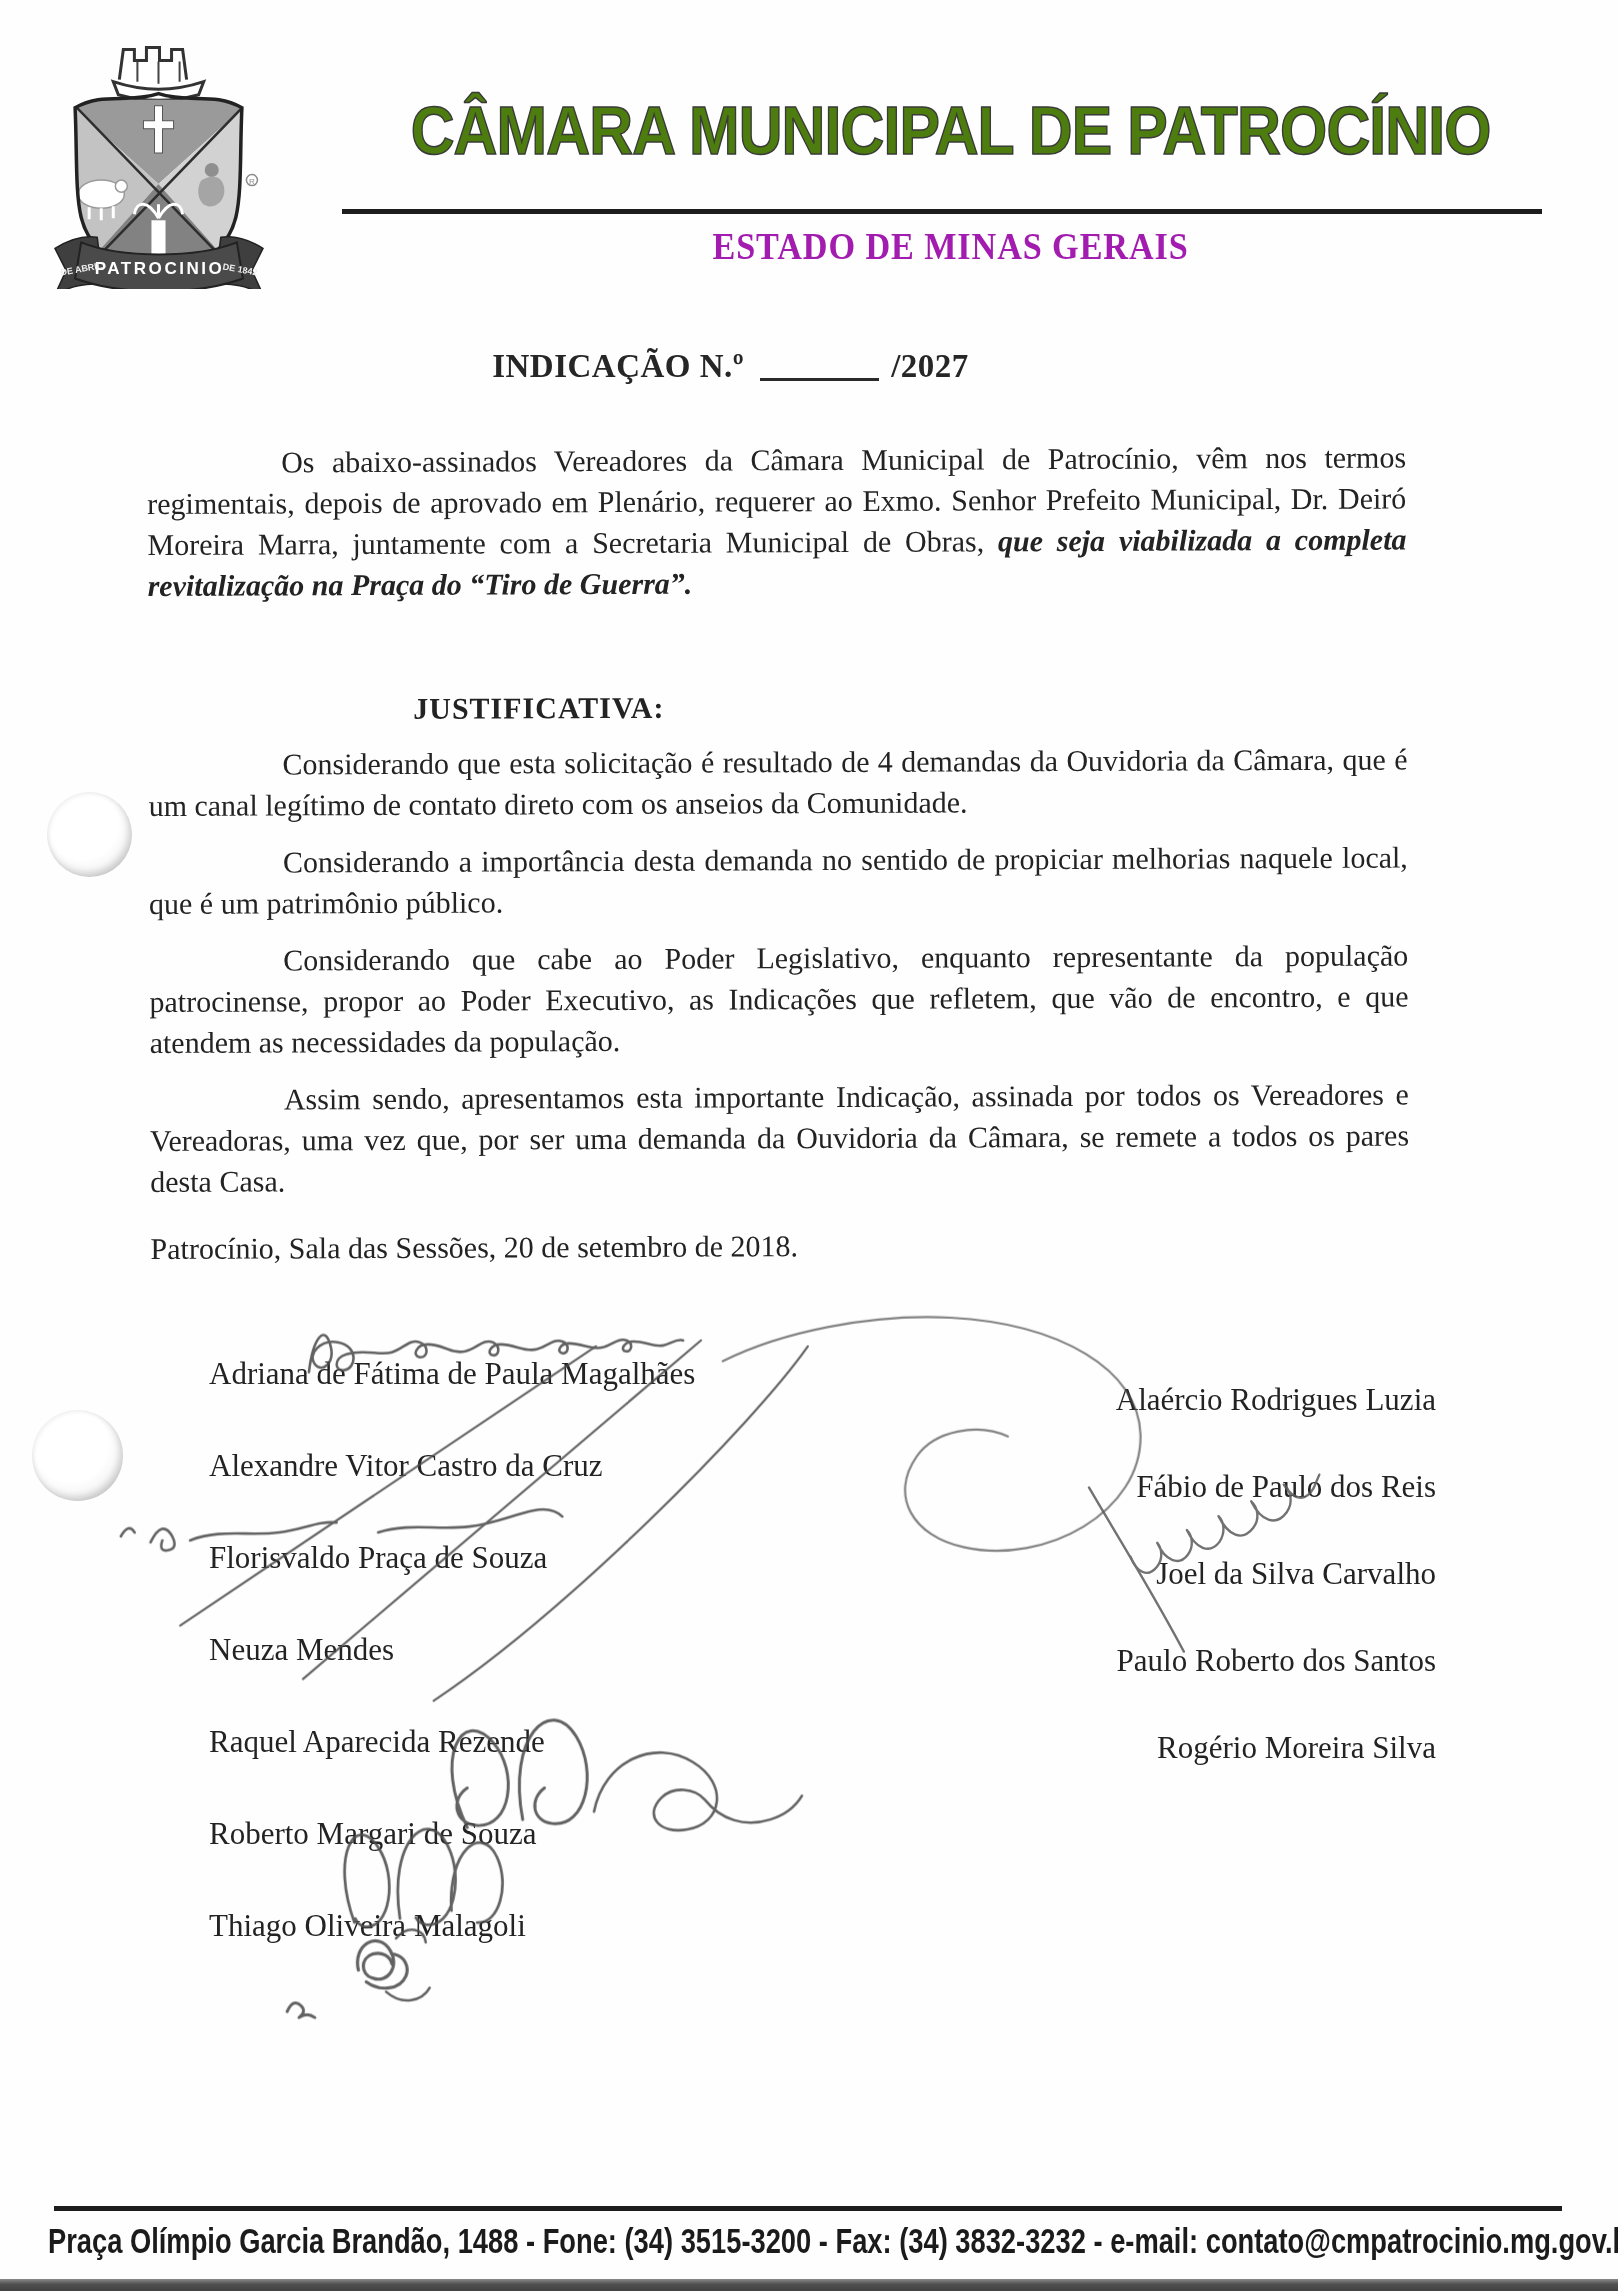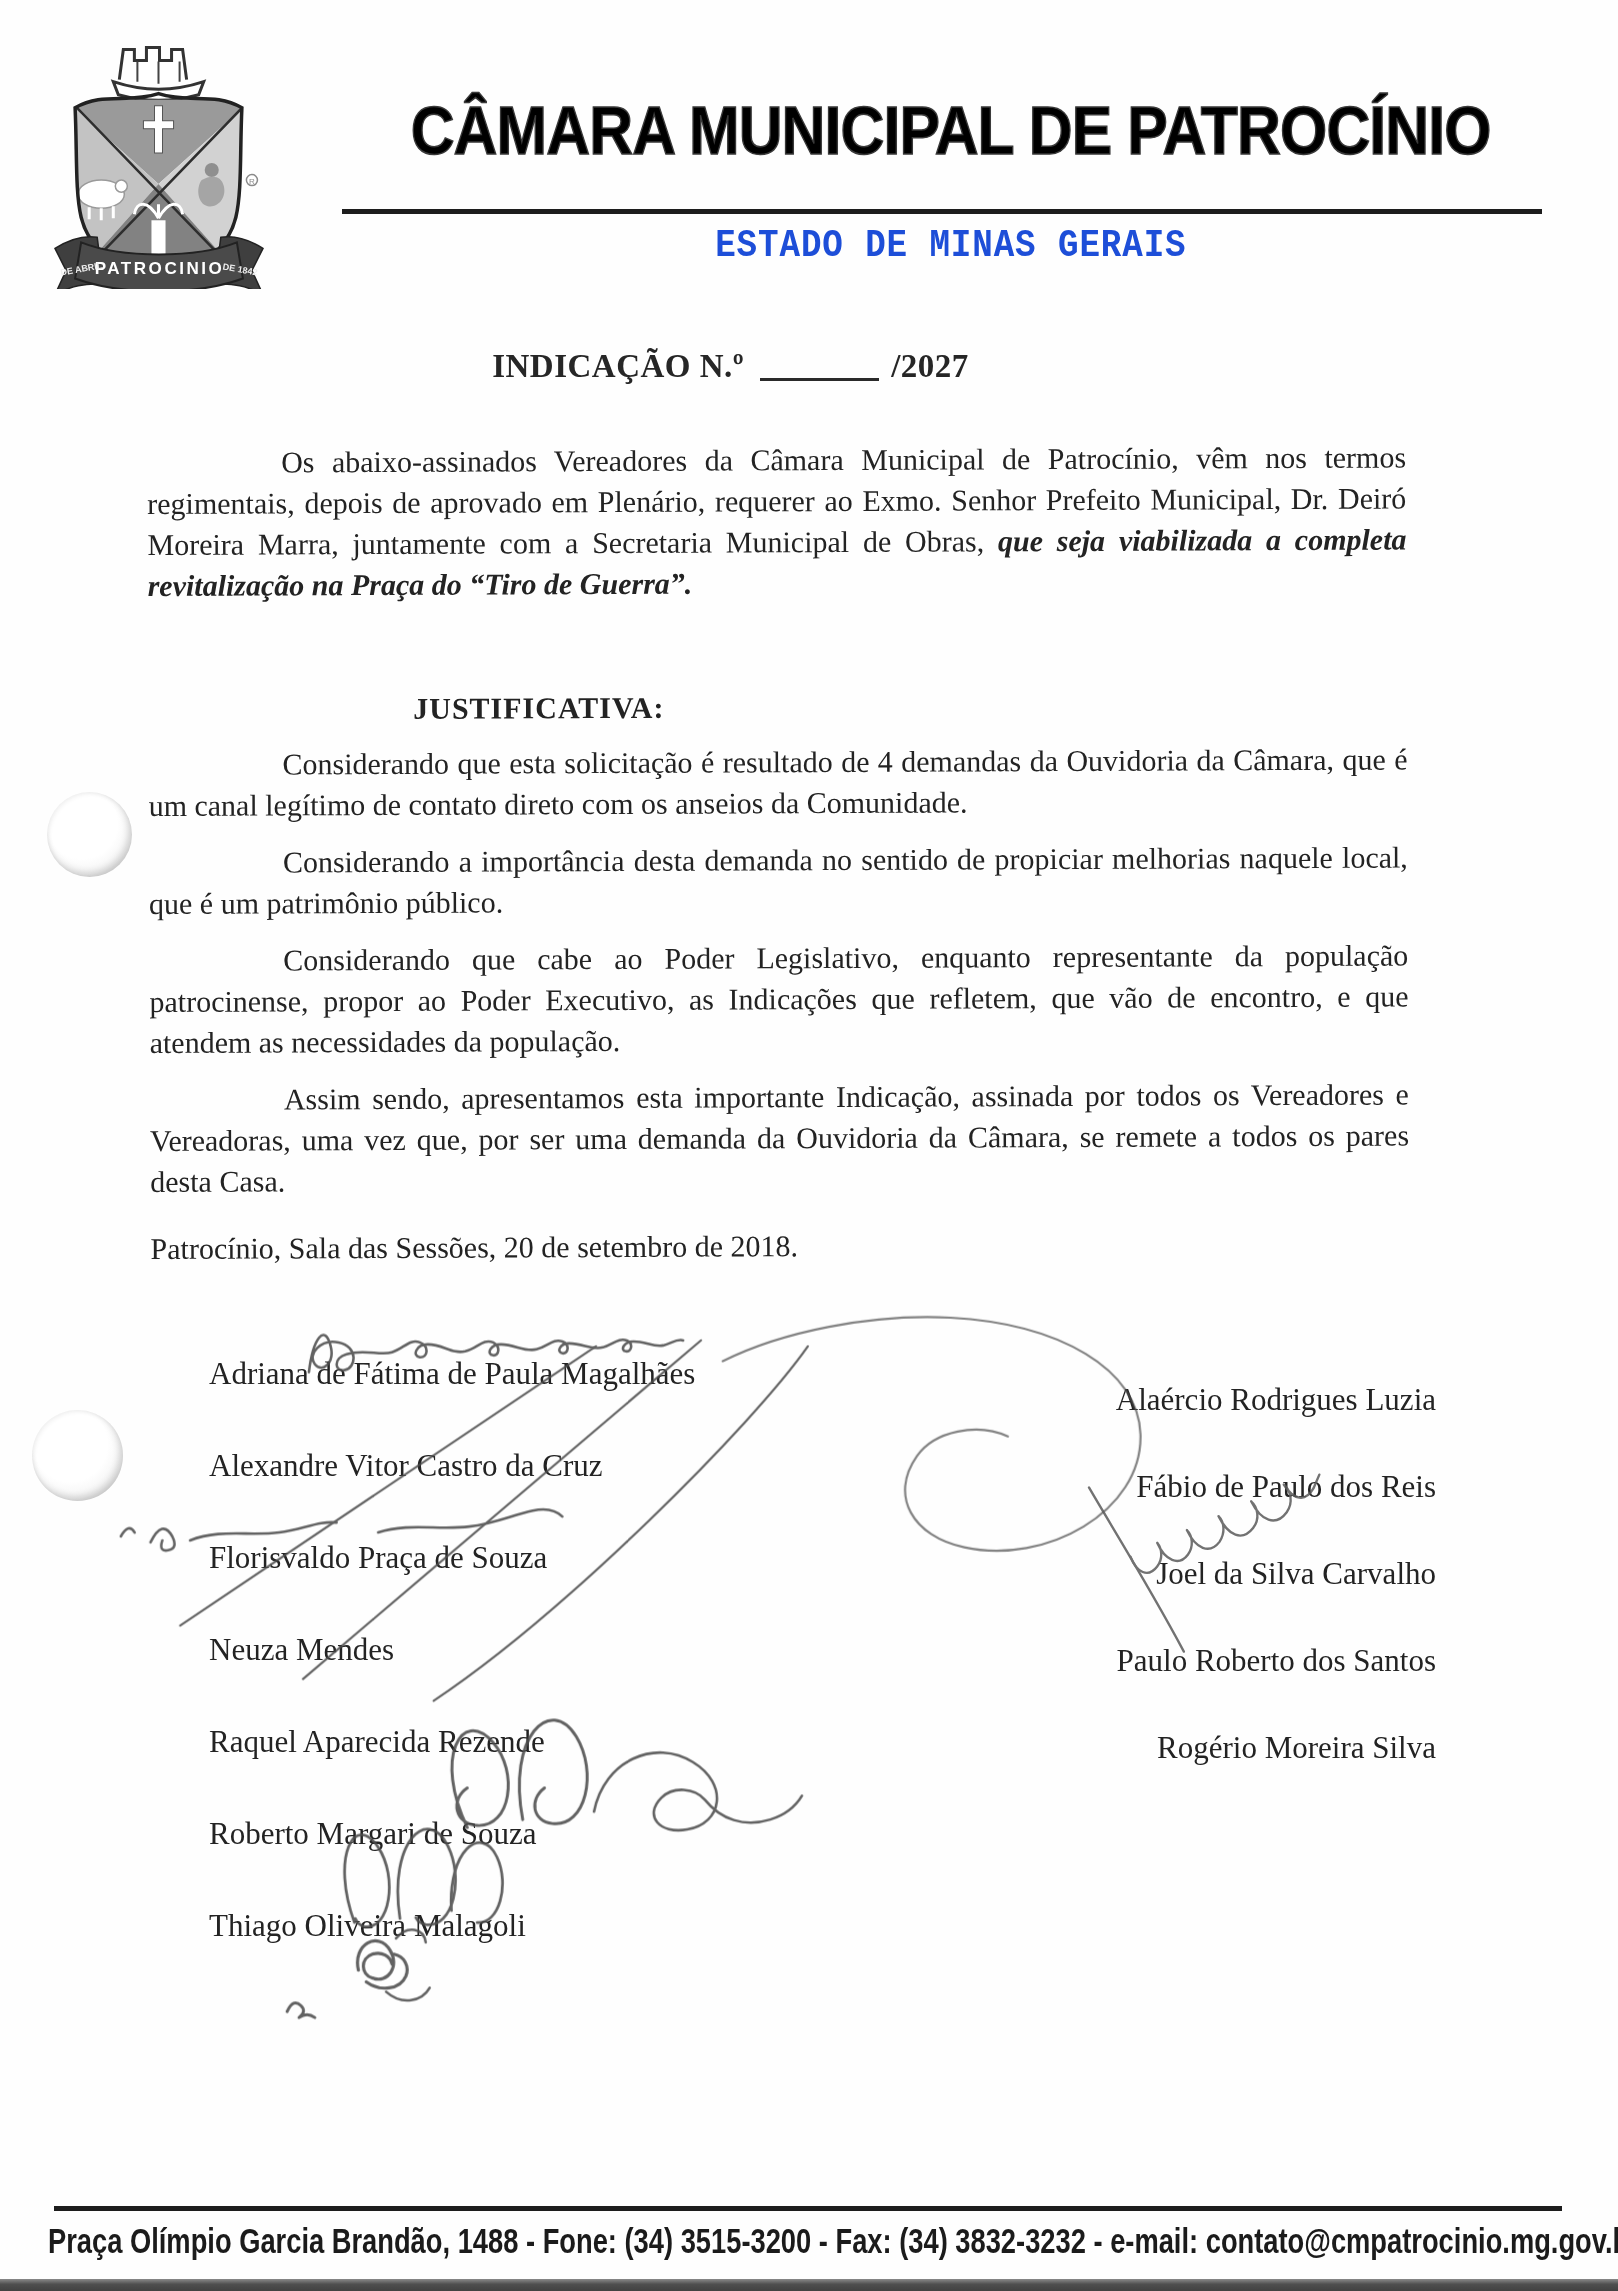--- a/index.html
+++ b/index.html
@@ -7,29 +7,29 @@
     position:relative; width:1619px; height:2292px;
     background:#fefefe; overflow:hidden;
     font-family:"Liberation Serif", serif; color:#262626;
   }
 
   
   .logo { position:absolute; left:51px; top:30px; width:216px; height:259px; }
   .org-title {
     position:absolute; left:317px; top:91px; width:1267px; text-align:center;
     font-family:"Liberation Sans", sans-serif; font-weight:bold; font-size:69px;
-    color:#000000; white-space:nowrap;
+    color:#4d7c0f; white-space:nowrap;
   }
   .org-title .squeeze { display:inline-block; transform:scaleX(0.88); transform-origin:center;
     -webkit-text-stroke:1.5px #3a3a3a; text-shadow:0 0 1px #777; letter-spacing:-1px; }
   .header-rule { position:absolute; left:342px; top:209px; width:1200px; height:5px; background:#1d1d1d; }
   .state-line {
     position:absolute; left:317px; top:224px; width:1267px; text-align:center;
-    font-family:Liberation Mono, monospace; font-weight:bold; font-size:38px;
-    color:#1d4ed8; letter-spacing:1px;
+    font-family:Liberation Serif, serif; font-weight:bold; font-size:38px;
+    color:#a21caf; letter-spacing:1px;
   }
   .state-line .squeeze { display:inline-block; transform:scaleX(0.9); transform-origin:center; }
 
   
   .doc-title {
     position:absolute; left:87px; top:348px; width:1287px; text-align:center;
     font-weight:bold; font-size:33px; letter-spacing:0.5px;
   }
   .doc-title .blank {
     display:inline-block; width:119px; height:30px; margin:0 12px 0 16px;

